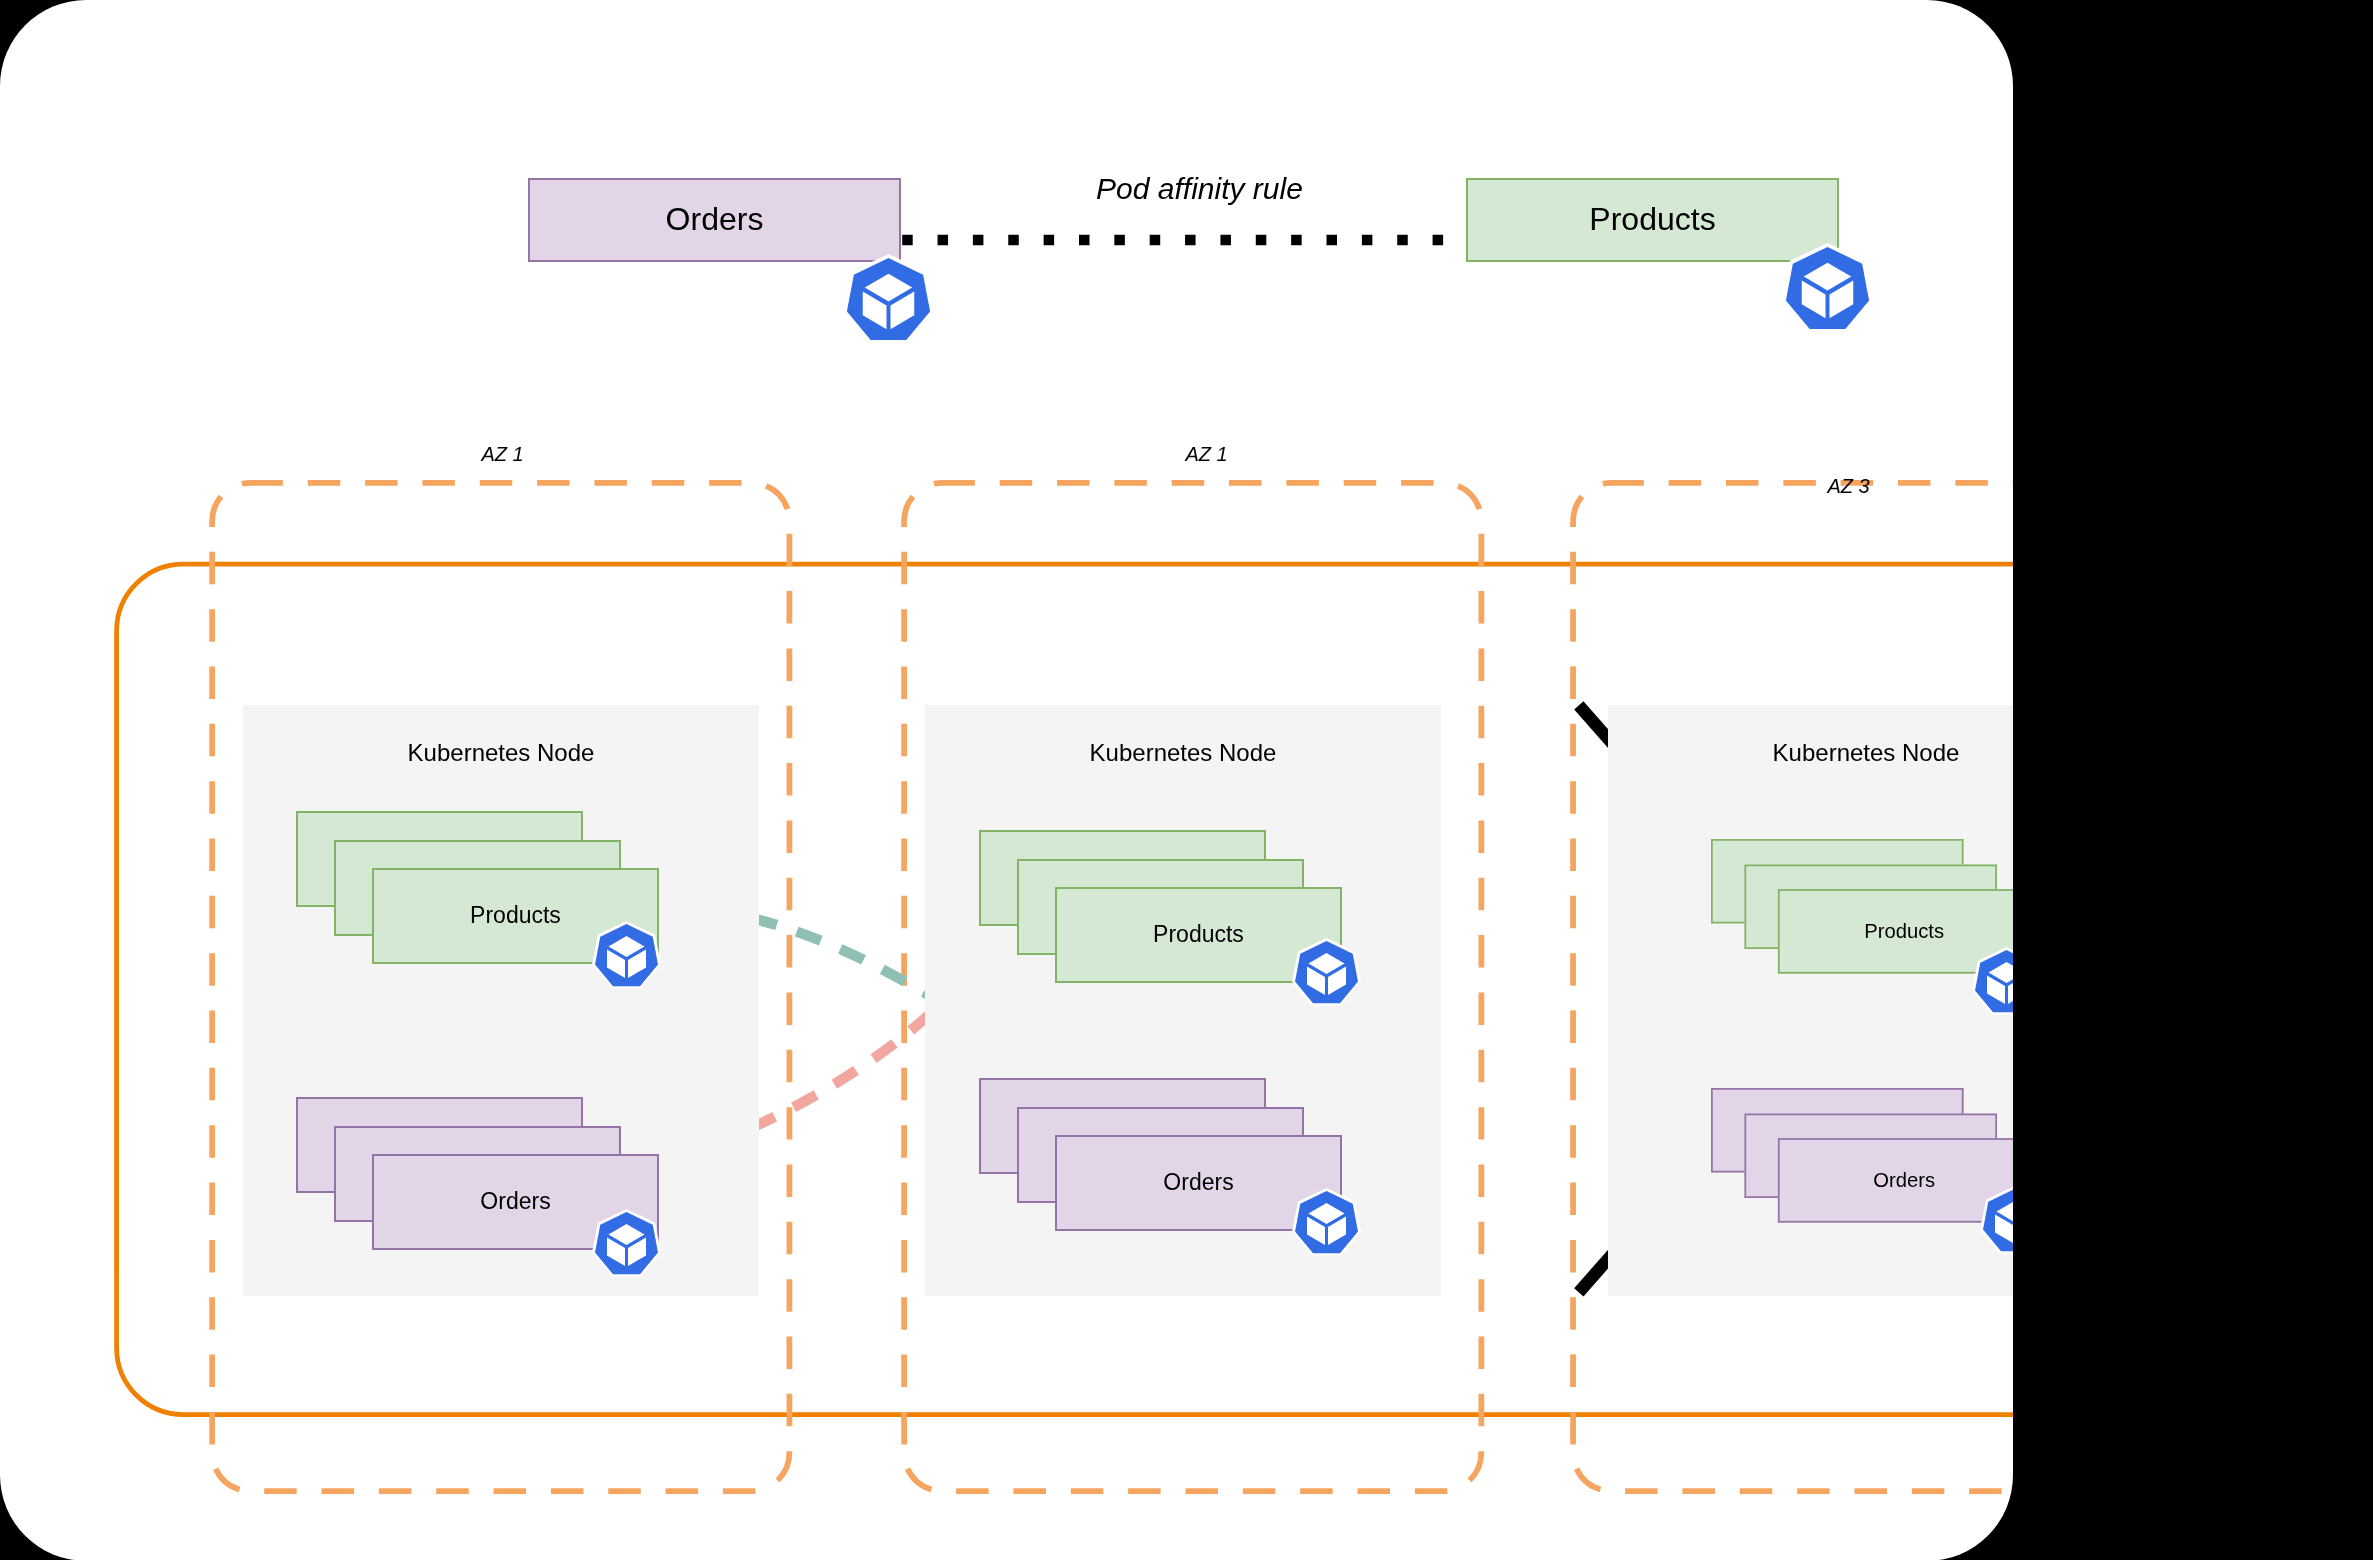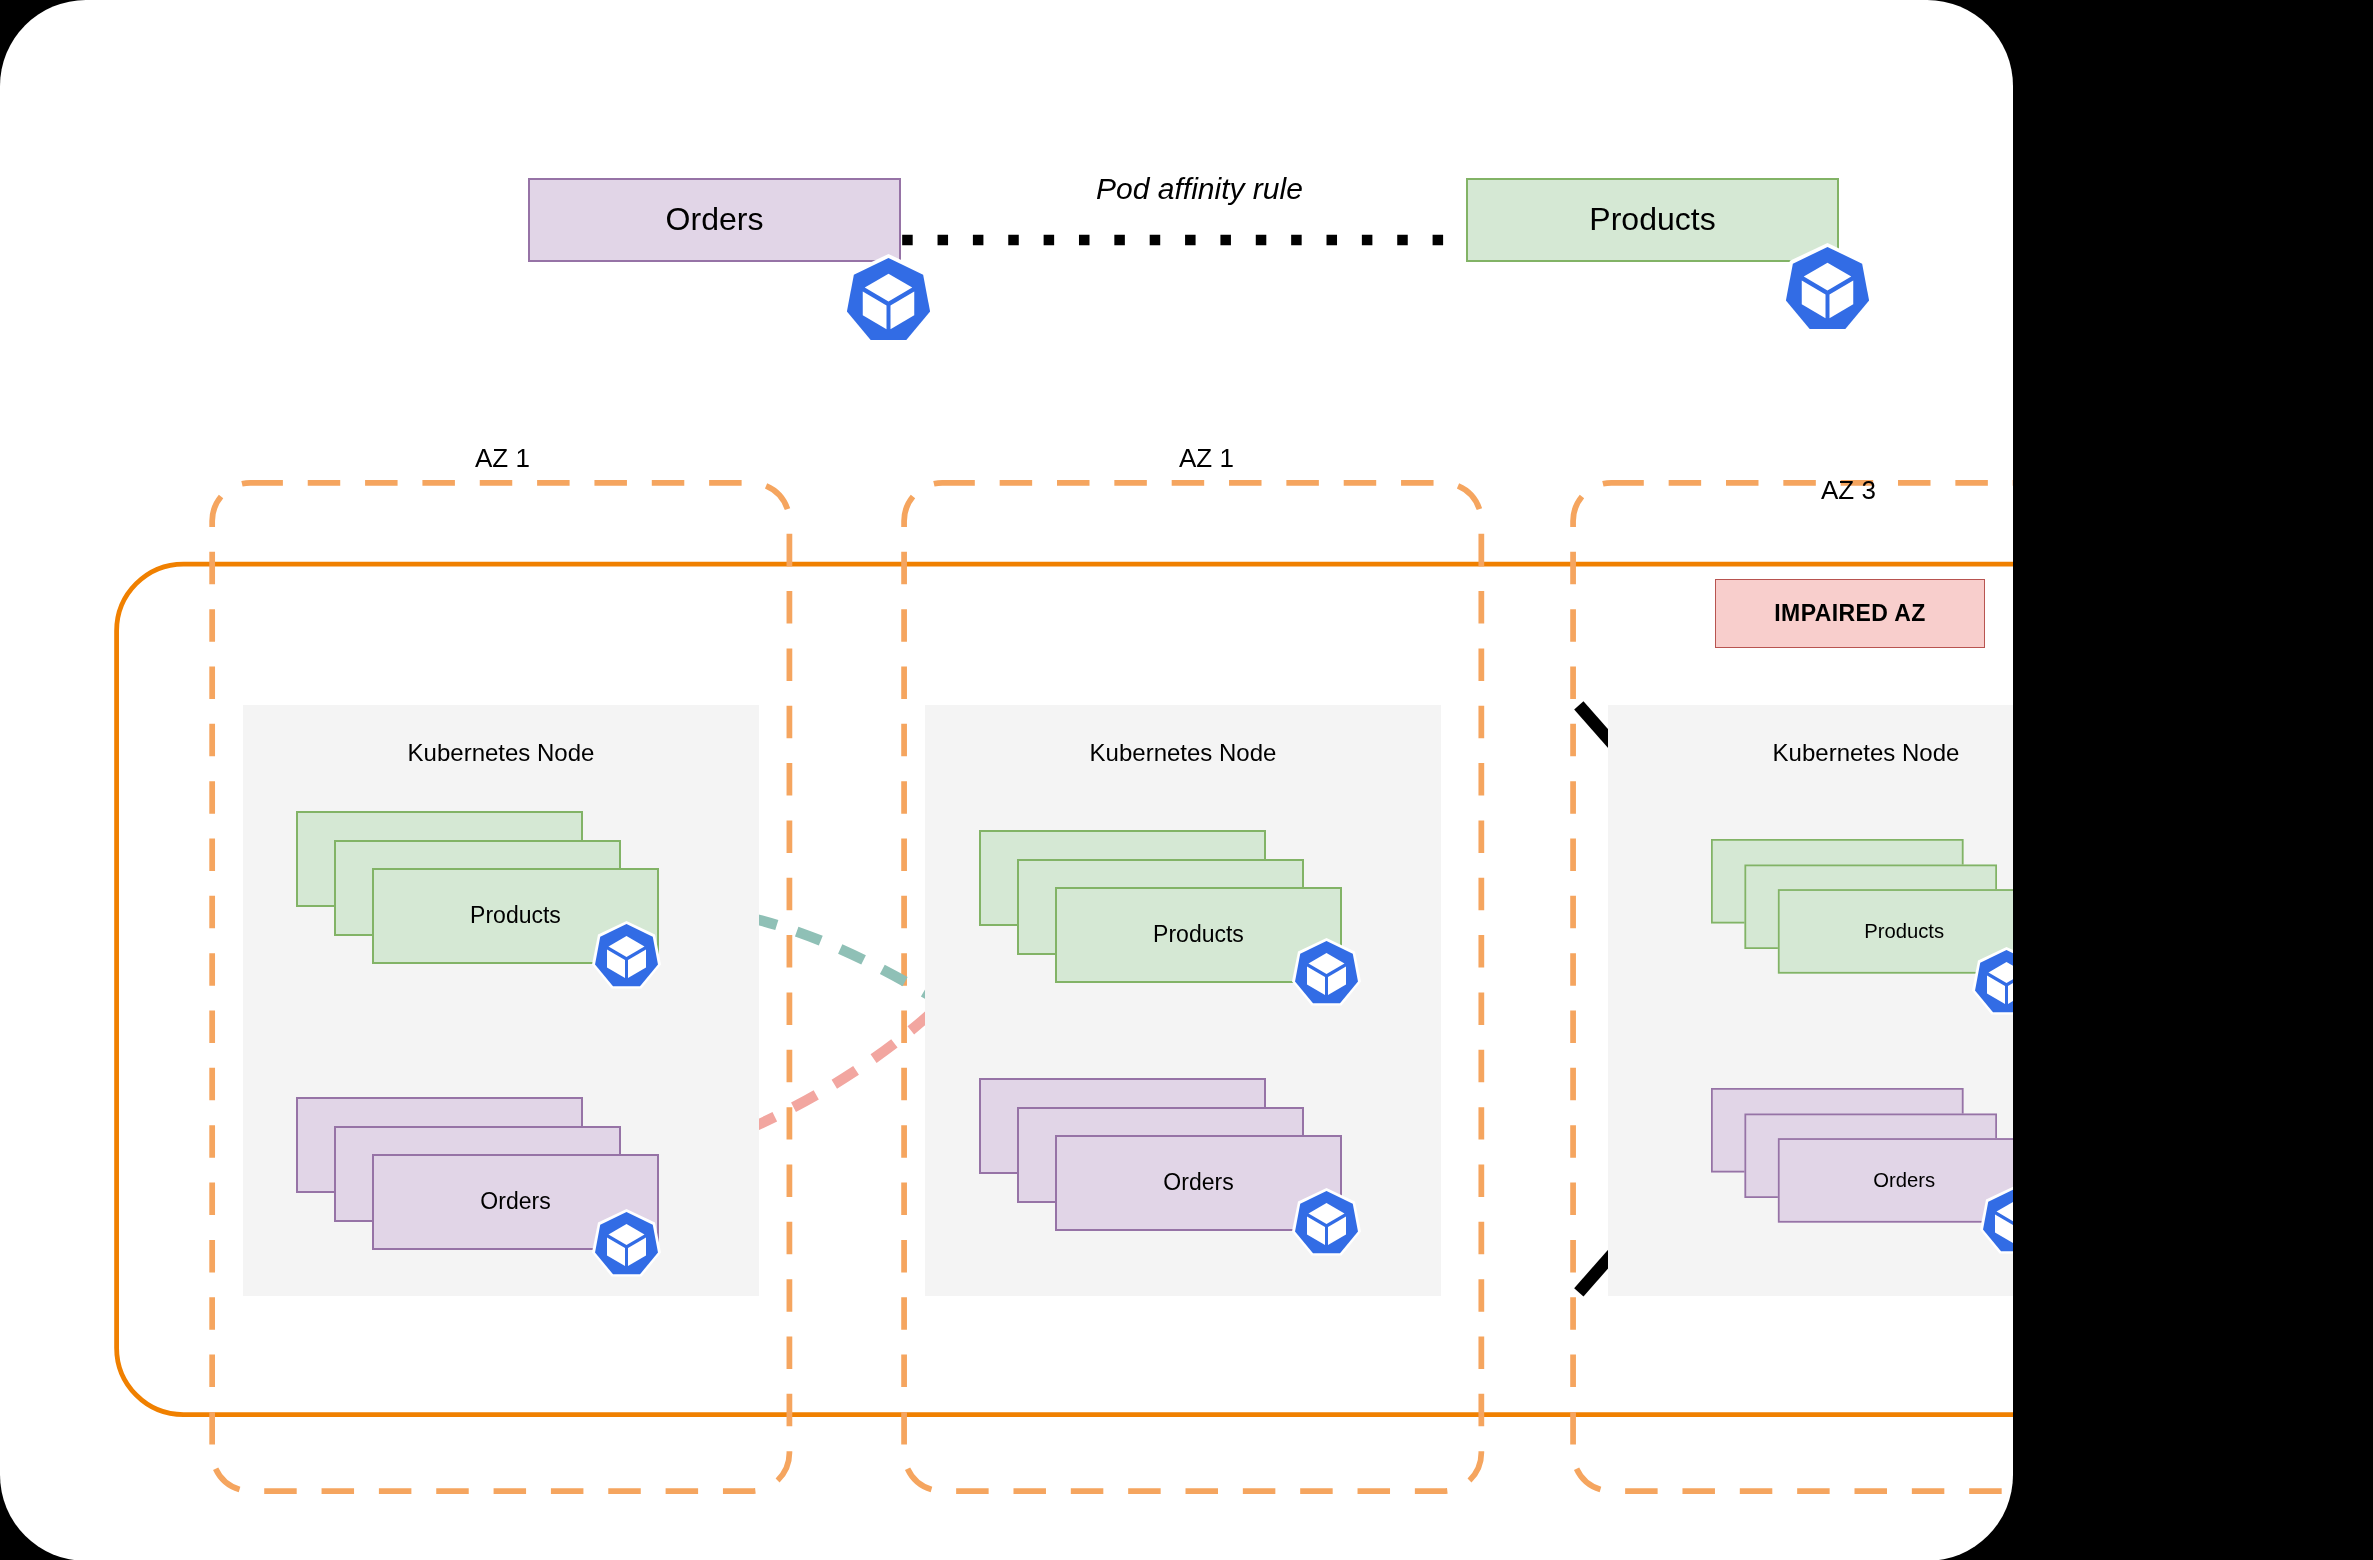--- a/index.html
+++ b/index.html
@@ -21,21 +21,21 @@
   .svc .box-label{font-size:32px;}
   #svc-orders{left:528px;top:178px;}
   #svc-products{left:1466px;top:178px;}
 
   .affinity-label{
     position:absolute;left:1056px;top:172px;width:287px;
     font-size:30px;font-style:italic;color:#000;text-align:center;
   }
 
   
-  .az-label{position:absolute;font-size:26px;color:#000;text-align:center;width:229px;}
+  .az-label{position:absolute;font-size:20px;color:#000;text-align:center;width:229px;font-style:italic;}
   #az1-label{left:388px;top:443px;}
   #az2-label{left:1092px;top:443px;}
   #az3-label{left:1734px;top:443px;margin-top:32px;}
 
   
   .node{position:absolute;background:#f4f4f4;box-sizing:border-box;}
   .node-title{position:absolute;width:100%;top:34px;text-align:center;font-size:24px;color:#000;}
   #node1{left:243px;top:705px;width:516px;height:591px;}
   #node2{left:925px;top:705px;width:516px;height:591px;}
   #node3{left:1608px;top:705px;width:516px;height:591px;}
@@ -230,23 +230,20 @@
         <path d="M50 8 L85 25 L92 62 L68 91 L32 91 L8 62 L15 25 Z" fill="#326ce5"></path>
         <path d="M50 24 L74 38 L50 52 L26 38 Z" fill="#fff"></path>
         <path d="M24 42 L48 56 L48 80 L24 66 Z" fill="#fff"></path>
         <path d="M76 42 L52 56 L52 80 L76 66 Z" fill="#fff"></path>
       </svg>
   </div>
 
   <div class="node" id="node3">
     <div class="node-title">Kubernetes Node</div>
   </div>
-  <div id="impaired">
-    <span class="box-label">IMPAIRED AZ</span>
-  </div>
   <div class="stack small" id="s3-products">
     <div class="box box-green card c1"></div>
     <div class="box box-green card c2"></div>
     <div class="box box-green card c3">
       <span class="box-label">Products</span>
     </div>
   </div>
   <div class="k8s" style="left:1969px;top:944px;">
     <svg viewBox="0 0 100 100">
         <path d="M50 4 L88 22 L96 62 L70 94 L30 94 L4 62 L12 22 Z" fill="#fff"></path>

